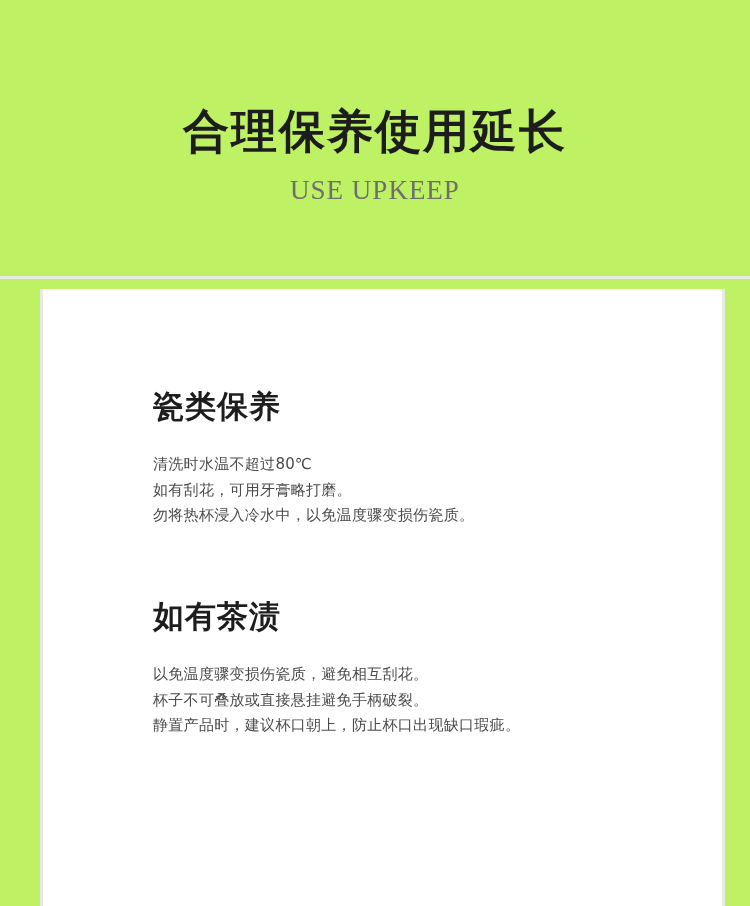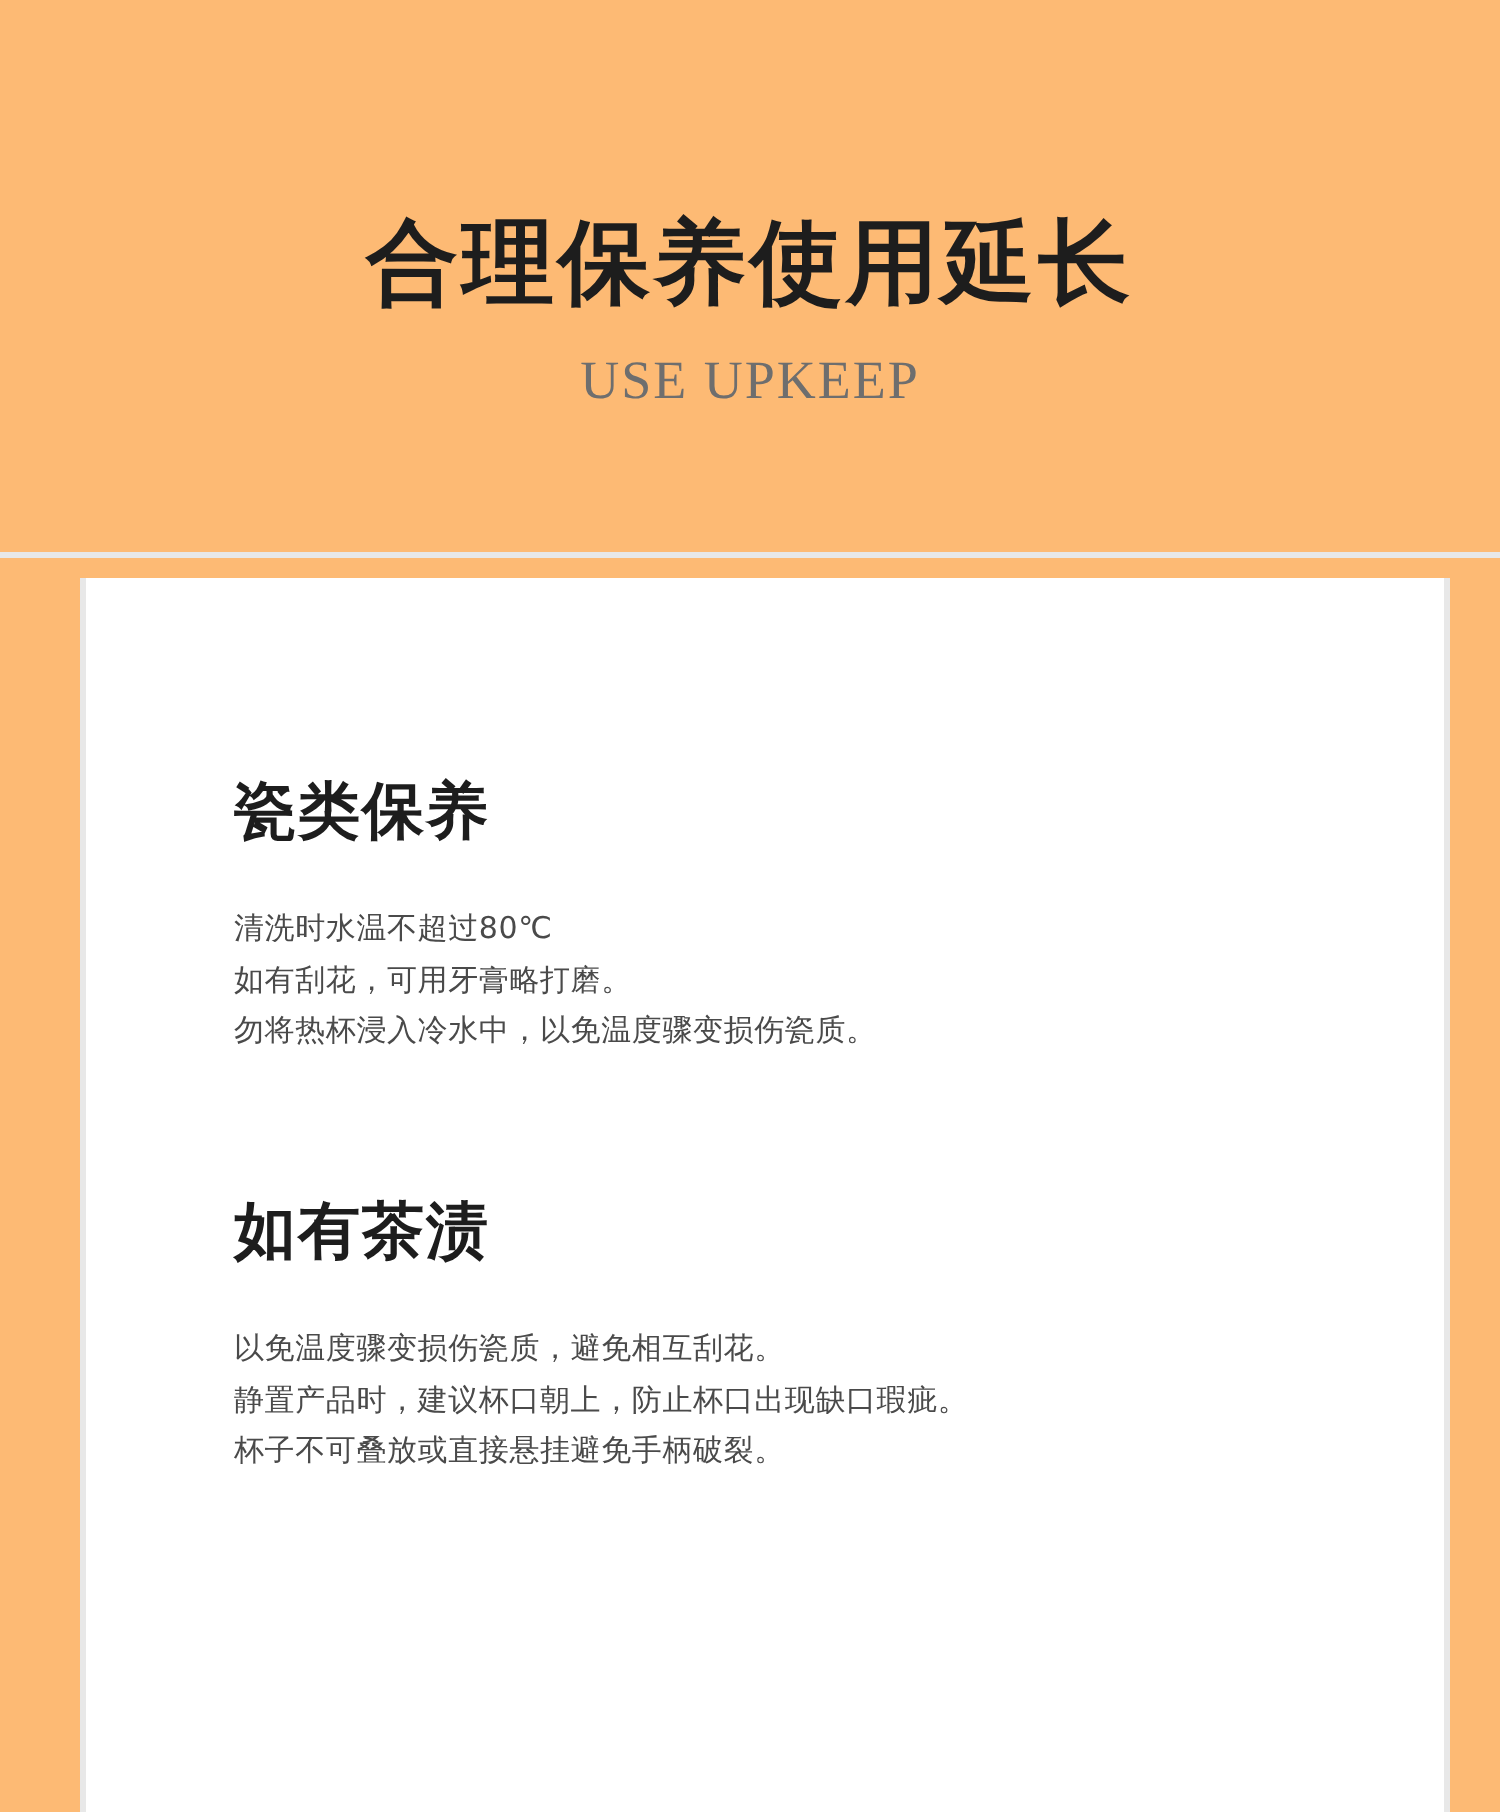--- a/index.html
+++ b/index.html
@@ -10,21 +10,21 @@
     width: 750px;
     height: 906px;
     background: #ffffff;
     font-family: "Liberation Sans", "DejaVu Sans", sans-serif;
     overflow: hidden;
   }
   .page {
     position: relative;
     width: 750px;
     height: 906px;
-    background: #fdba74;
+    background: #bef264;
   }
   .header {
     padding-top: 104px;
     text-align: center;
   }
   .main-title {
     font-family: "DejaVu Sans", "Liberation Sans", sans-serif;
     font-size: 46px;
     font-weight: 700;
     color: #1d1d1d;
@@ -56,20 +56,21 @@
     width: 685px;
     height: 620px;
     box-sizing: border-box;
     border-left: 3px solid #e8e8e8;
     border-right: 3px solid #e8e8e8;
     background: #ffffff;
   }
   .section {
     padding-left: 74px;
     padding-right: 30px;
+    margin-left: 36px;
   }
   .section.first {
     padding-top: 98px;
   }
   .section.second {
     padding-top: 68px;
   }
   .section-title {
     font-family: "DejaVu Sans", "Liberation Sans", sans-serif;
     font-size: 31px;
@@ -111,21 +112,21 @@
           <li>清洗时水温不超过80℃</li>
           <li>如有刮花，可用牙膏略打磨。</li>
           <li>勿将热杯浸入冷水中，以免温度骤变损伤瓷质。</li>
         </ul>
       </div>
 
       <div class="section second">
         <h2 class="section-title">如有茶渍</h2>
         <ul class="section-lines">
           <li>以免温度骤变损伤瓷质，避免相互刮花。</li>
+          <li>杯子不可叠放或直接悬挂避免手柄破裂。</li>
           <li>静置产品时，建议杯口朝上，防止杯口出现缺口瑕疵。</li>
-          <li>杯子不可叠放或直接悬挂避免手柄破裂。</li>
         </ul>
       </div>
 
     </div>
   </div>
 
 </div>
 
 </body></html>

